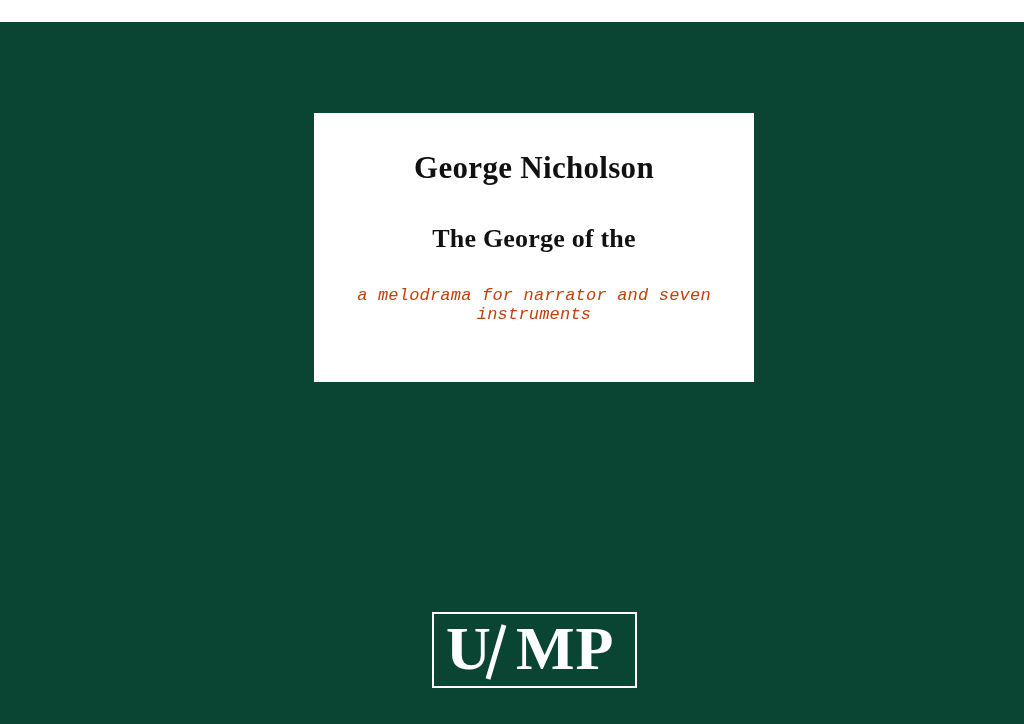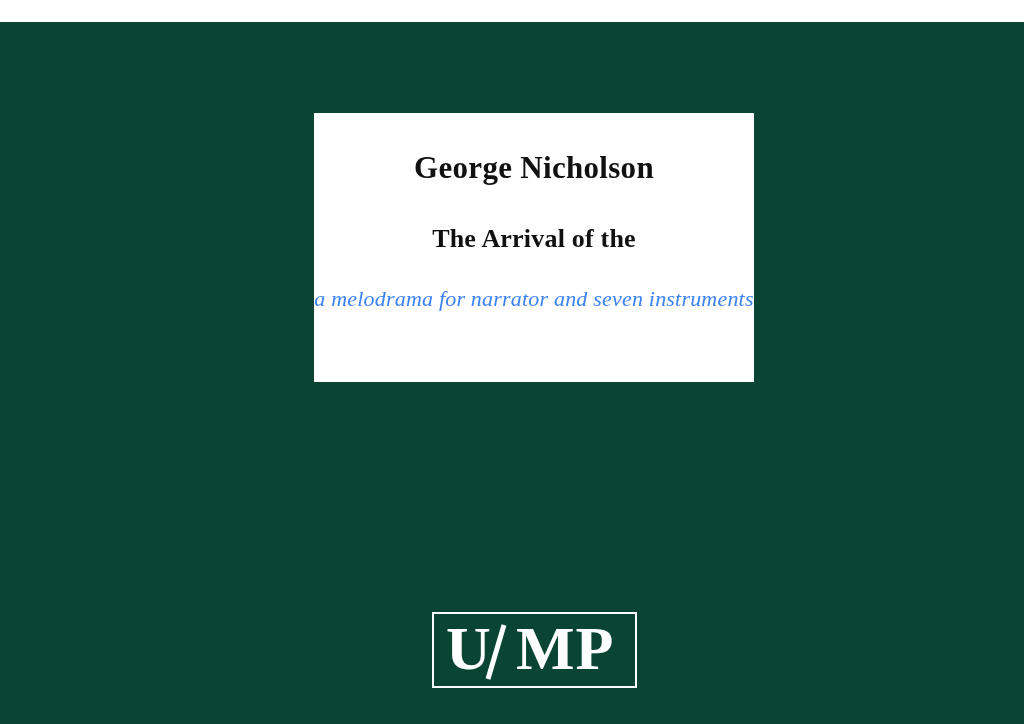--- a/index.html
+++ b/index.html
@@ -46,24 +46,24 @@
     font-family: "Liberation Serif", serif;
     font-size: 26px;
     font-weight: bold;
     color: #111111;
     text-align: center;
     line-height: 1.35;
     letter-spacing: 0.2px;
   }
   .subtitle {
     margin-top: 30px;
-    font-family: Liberation Serif, serif;
+    font-family: Liberation Mono, monospace;
     font-style: italic;
-    font-size: 22px;
-    color: #3b82f6;
+    font-size: 17px;
+    color: #c2410c;
     text-align: center;
     letter-spacing: 0.2px;
   }
   #publisher-logo {
     position: absolute;
     left: 432px;
     top: 590px;
     width: 205px;
     height: 76px;
     border: 2px solid #ffffff;
@@ -85,21 +85,21 @@
 </style>
 </head>
 <body>
 
 <div id="cover">
 
   <div id="title-card">
     <div class="composer">George Nicholson</div>
 
     <div class="work-title">
-      <div>The Arrival of the</div>
+      <div>The George of the</div>
     </div>
 
     <div class="subtitle">a melodrama for narrator and seven instruments</div>
   </div>
 
   <div id="publisher-logo">
     <svg width="190" height="66" viewBox="0 0 190 66" aria-hidden="true">
       <text class="logo-text" x="6" y="52">U</text>
       <text class="logo-text" x="76" y="52">MP</text>
       <line x1="64" y1="8" x2="48" y2="62" stroke="#ffffff" stroke-width="5"></line>

